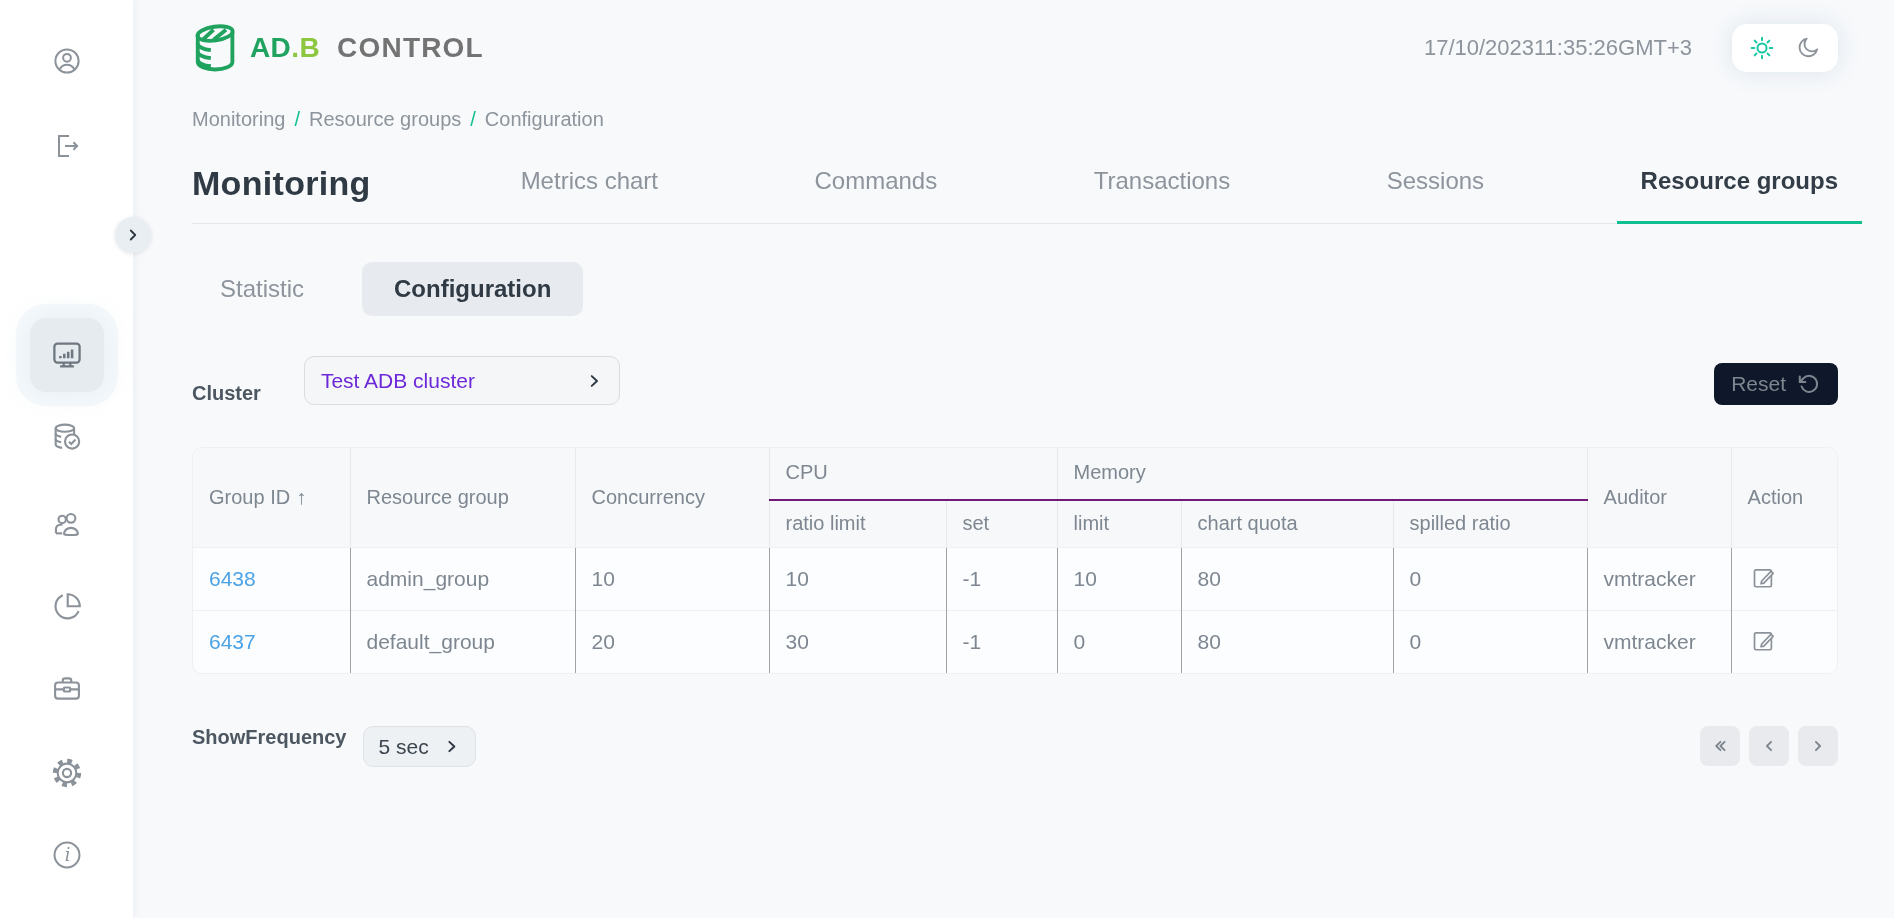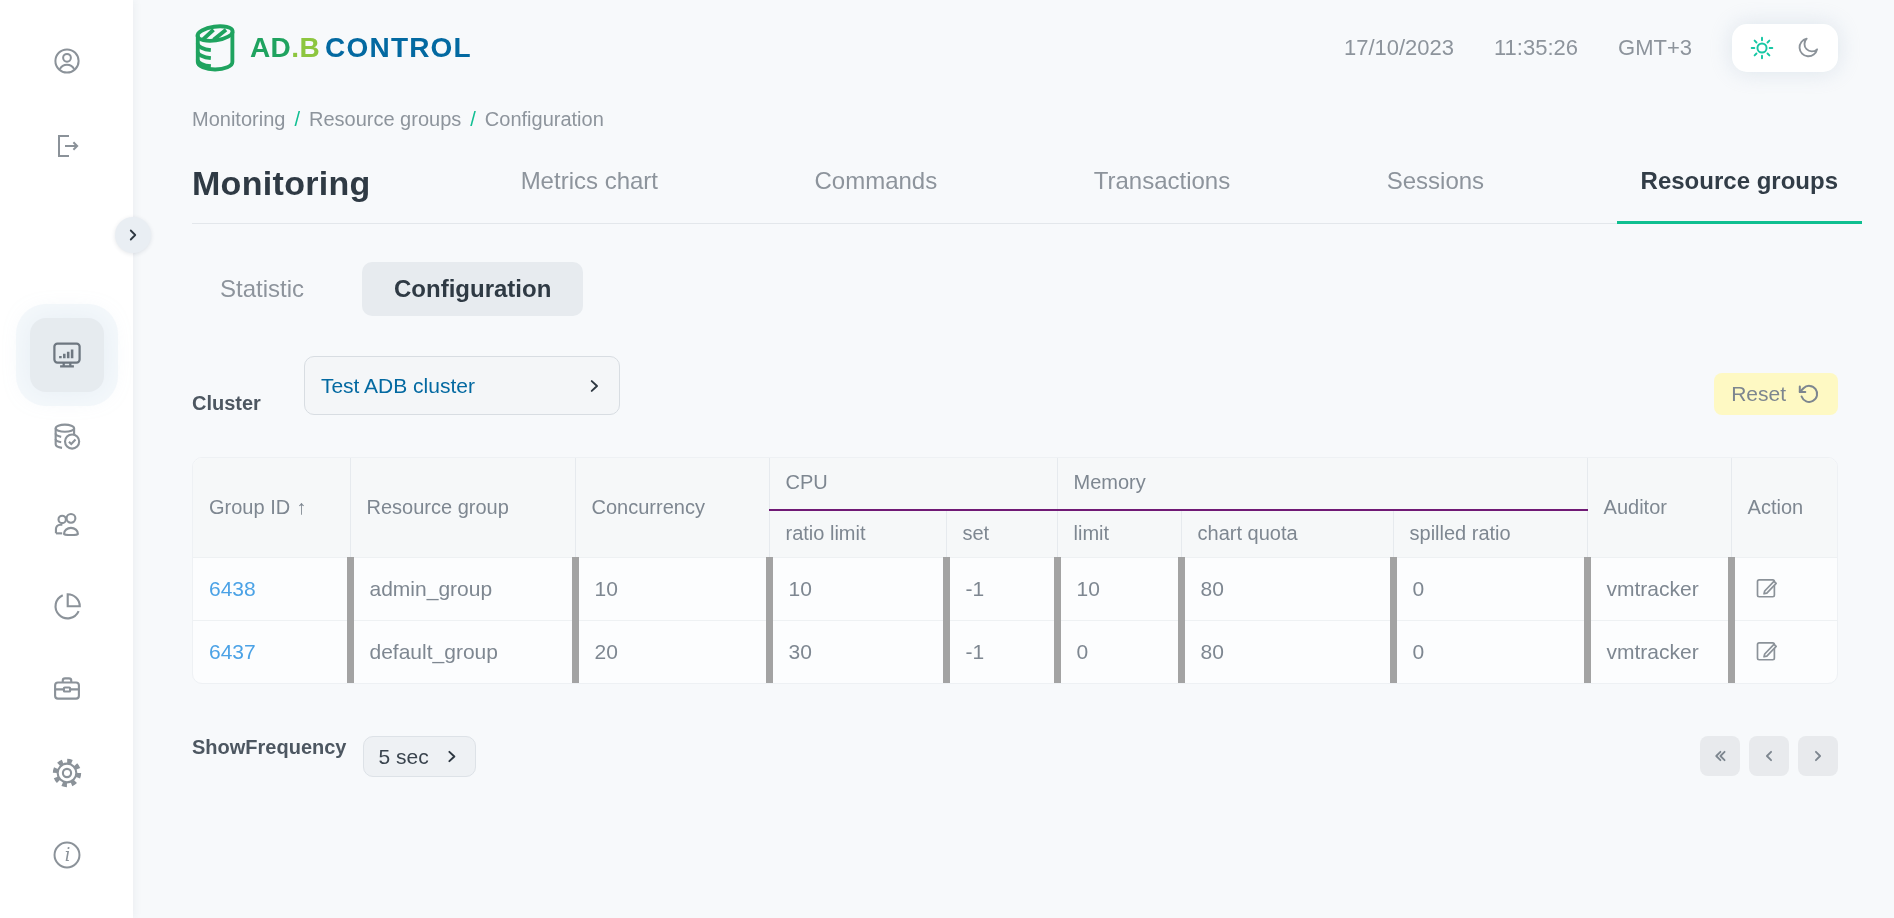--- a/index.html
+++ b/index.html
@@ -28,23 +28,23 @@
     box-shadow:0 1px 4px rgba(40,60,80,.12);
   }
 
   
   .main { position:absolute; left:133px; top:0; right:0; bottom:0; padding:0 56px 0 59px; }
 
   .topbar { height:96px; display:flex; align-items:center; justify-content:space-between; }
   .logo { display:flex; align-items:center; gap:8px; }
   .logo-text { font-size:28px; font-weight:700; letter-spacing:.4px; white-space:nowrap; }
   .logo-ad { color:#1fa35f;margin-top:33px; } .logo-b { color:#8dc63f; }
-  .logo-control { color:#0369a1; margin-left:5px; letter-spacing:1.2px; }
+  .logo-control { color:#737373; margin-left:17px; letter-spacing:1.2px; }
   .top-right { display:flex; align-items:center; gap:40px; }
-  .clock { display:flex; gap:40px; font-size:22px; color:#8d949c; }
+  .clock { display:flex; font-size:22px; color:#8d949c; }
   .theme-pill {
     background:#ffffff; border-radius:15px; padding:11px 17px;
     display:flex; align-items:center; gap:20px;
     box-shadow:0 0 22px rgba(190,205,220,.45);
   }
   .theme-btn { cursor:pointer; display:flex; }
 
   .breadcrumb { margin-top:12px; font-size:20px; color:#8d949c; display:flex; gap:9px; }
   .crumb-link { cursor:pointer; }
   .crumb-sep { color:#10bf92; }
@@ -56,42 +56,42 @@
   .tab.active { color:#323d47; font-weight:700; }
   .tab.active::after { content:""; position:absolute; left:-24px; right:-24px; bottom:-1px; height:3px; background:#0fbf90; }
 
   .subtabs { margin-top:38px; display:flex; align-items:center; gap:58px; padding-left:28px; }
   .subtab { font-size:24px; color:#8d949c; cursor:pointer; }
   .subtab.active { color:#2f3a44; font-weight:700; background:#e7ebef; border-radius:10px; padding:13px 32px; }
 
   .filter-row { margin-top:40px; display:flex; align-items:flex-end; }
   .field-label { font-size:20px; font-weight:700; color:#4d5761; }
   .select-box {
-    margin-left:43px; width:316px; height:59px; background:#f4f6f8;
+    margin-left:43px; width:316px; height:49px; background:#f4f6f8;
     border:1px solid #d8dde2; border-radius:10px; display:flex; align-items:center;
-    padding:0 16px; font-size:21px; color:#0369a1; cursor:pointer;
+    padding:0 16px; font-size:21px; color:#6d28d9; cursor:pointer;
   }
   .select-box .chev { margin-left:auto; }
   .reset-btn {
-    margin-left:auto; height:42px; background:#fef9c3; border-radius:8px;
+    margin-left:auto; height:42px; background:#0f172a; border-radius:8px;
     display:flex; align-items:center; gap:11px; padding:0 17px;
     font-size:21px; color:#7d868f; cursor:pointer;
   }
 
   
   .table-card { margin-top:42px; border-radius:10px; overflow:hidden; background:#fcfdfe; border:1px solid #eef1f4; }
   table { width:100%; border-collapse:collapse; table-layout:fixed; }
   th, td { text-align:left; padding-left:16px; font-weight:400; }
   thead th { background:#f6f8f9; color:#7e8791; font-size:20px; border-right:1px solid #e6eaee; }
   thead tr.h1 th { height:52px; }
   thead tr.h2 th { height:47px; }
   thead th.group { vertical-align:top; padding-top:13px; border-bottom:2px solid #701a75; }
   thead th:last-child { border-right:none; }
   thead tr.h2 th:last-child { border-right:1px solid #e6eaee; }
-  tbody td { height:63px; font-size:21px; color:#7e8791; border-top:1px solid #eef1f3; border-right:7px solid #a3a3a3; }
+  tbody td { height:63px; font-size:21px; color:#7e8791; border-top:1px solid #eef1f3; border-right:1px solid #a3a3a3; }
   tbody td:last-child { border-right:none; }
   .id-link { color:#4ba2e6; cursor:pointer; }
   .sort-arrow { color:#7e8791; font-size:20px; margin-left:6px; }
   .edit-btn { cursor:pointer; display:inline-flex; padding:2px; }
 
   
   .footer-row { margin-top:52px; display:flex; align-items:flex-start; }
   .pill-btn {
     background:#eef1f4; border:1px solid #dde2e7; border-radius:10px; height:41px;
     display:flex; align-items:center; gap:14px; padding:0 15px;

